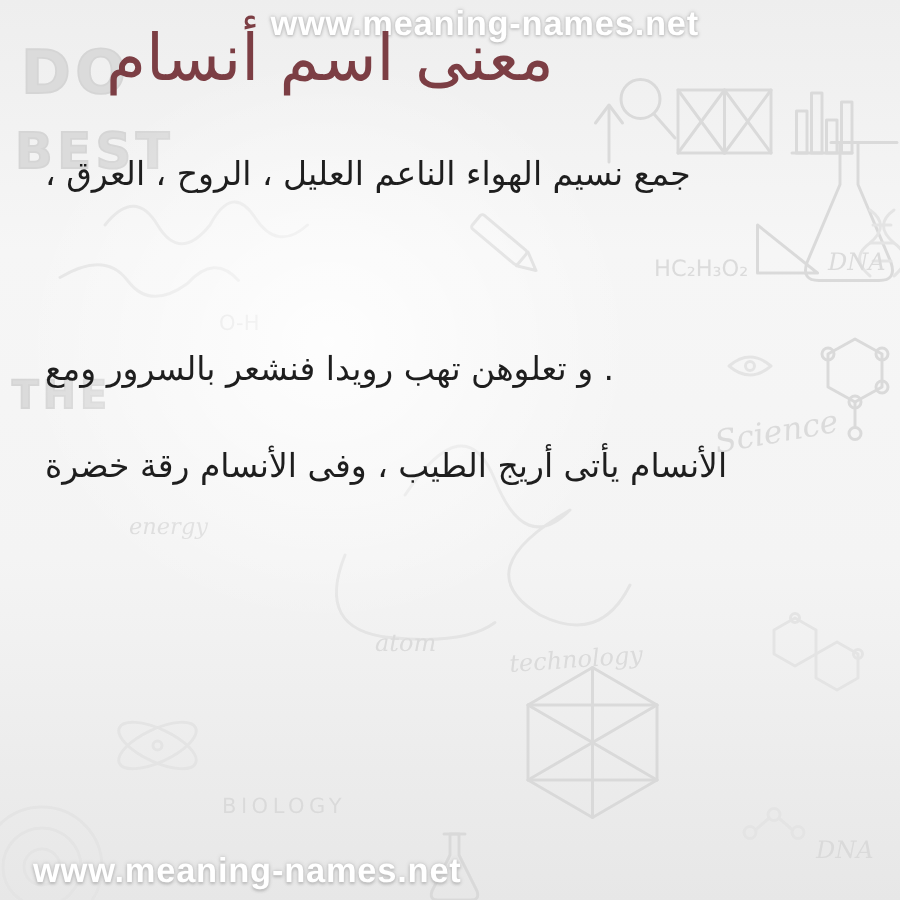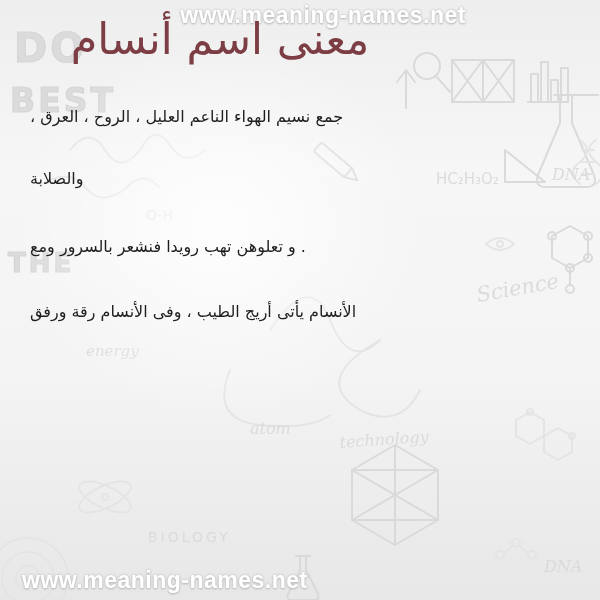--- a/index.html
+++ b/index.html
@@ -39,21 +39,21 @@
     position:absolute;top:14px;left:0;right:0;text-align:center;
     transform:translateX(-18px);
     direction:rtl;white-space:nowrap;
     font-size:43px;line-height:1.2;color:#7c3e44;
   }
 
   
   .body-line{
     position:absolute;left:30px;
     direction:rtl;text-align:left;white-space:nowrap;
-    font-size:16px;color:#1e1e1e;line-height:34px;
+    font-size:22px;color:#1e1e1e;line-height:34px;
   }
   .l1{top:100px;}
   .l2{top:162px;}
   .l3{top:230px;}
   .l4{top:295px;}
   .l5{top:358px;}
   .l6{top:421px;}
 </style>
 </head>
 <body>
@@ -195,17 +195,16 @@
   </svg>
 
   <div class="glow"></div>
 
   <div class="watermark top">www.meaning-names.net</div>
   <div class="watermark bottom">www.meaning-names.net</div>
 
   <h1 class="page-title" dir="rtl" style="margin:0;font-weight:normal;">معنى اسم أنسام</h1>
 
   <div class="body-line l1" dir="rtl">جمع نسيم  الهواء الناعم العليل ، الروح ، العرق ،</div>
-  <div class="body-line l2" dir="rtl">والصلابة</div>
   <div class="body-line l3" dir="rtl">. و تعلوهن تهب رويدا فنشعر بالسرور ومع</div>
-  <div class="body-line l4" dir="rtl">الأنسام يأتى أريج الطيب ، وفى الأنسام رقة ورفق</div>
+  <div class="body-line l4" dir="rtl">الأنسام يأتى أريج الطيب ، وفى الأنسام رقة خضرة</div>
 
 </div>
 
 </body></html>

